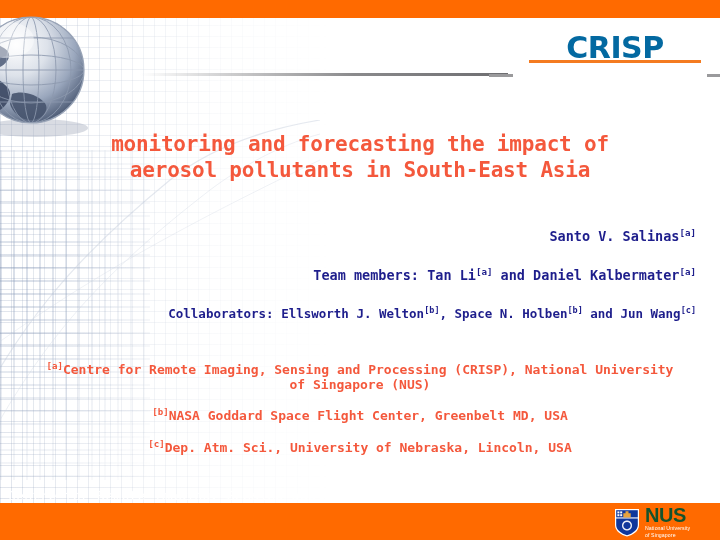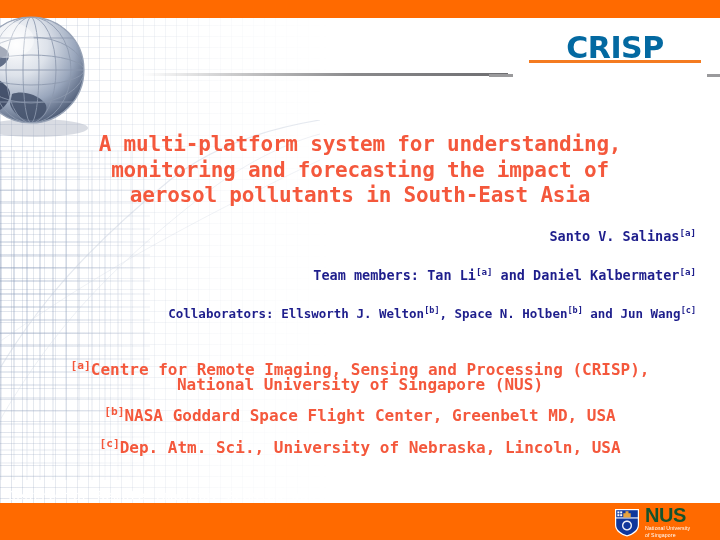--- a/index.html
+++ b/index.html
@@ -163,21 +163,21 @@
   .affils {
     position: absolute;
     left: 40px; top: 363px;
     width: 640px;
     text-align: center;
     font-family: "DejaVu Sans Mono", monospace;
     font-weight: bold;
     color: #F4583C;
   }
   .affil-line {
-    font-size: 16px;
+    font-size: 13px;
     line-height: 14.5px;
     margin-bottom: 17px;
   }
   .affil-line:last-child { margin-bottom: 0; }
   .affil-line sup.mark { font-size: 0.7em; }
 
   
   .footer-band {
     position: absolute;
     left: 0; top: 503px;
@@ -284,21 +284,20 @@
   <div class="divider"></div>
   <div class="dash-left"></div>
   <div class="dash-right"></div>
 
   <div class="crisp-logo">
     <span class="crisp-word">CRISP</span>
     <div class="crisp-rule"></div>
   </div>
 
   <div class="title">
-    <div>A multi-platform system for understanding,</div>
     <div>monitoring and forecasting the impact of</div>
     <div>aerosol pollutants in South-East Asia</div>
   </div>
 
   <div class="authors">
 
     <div class="author-line lead"><span>Santo V. Salinas</span><sup class="mark">[a]</sup></div>
 
     <div class="author-line"><span>Team members:</span><span> Tan Li</span><sup class="mark">[a]</sup><span> and Daniel Kalbermater</span><sup class="mark">[a]</sup></div>
 

